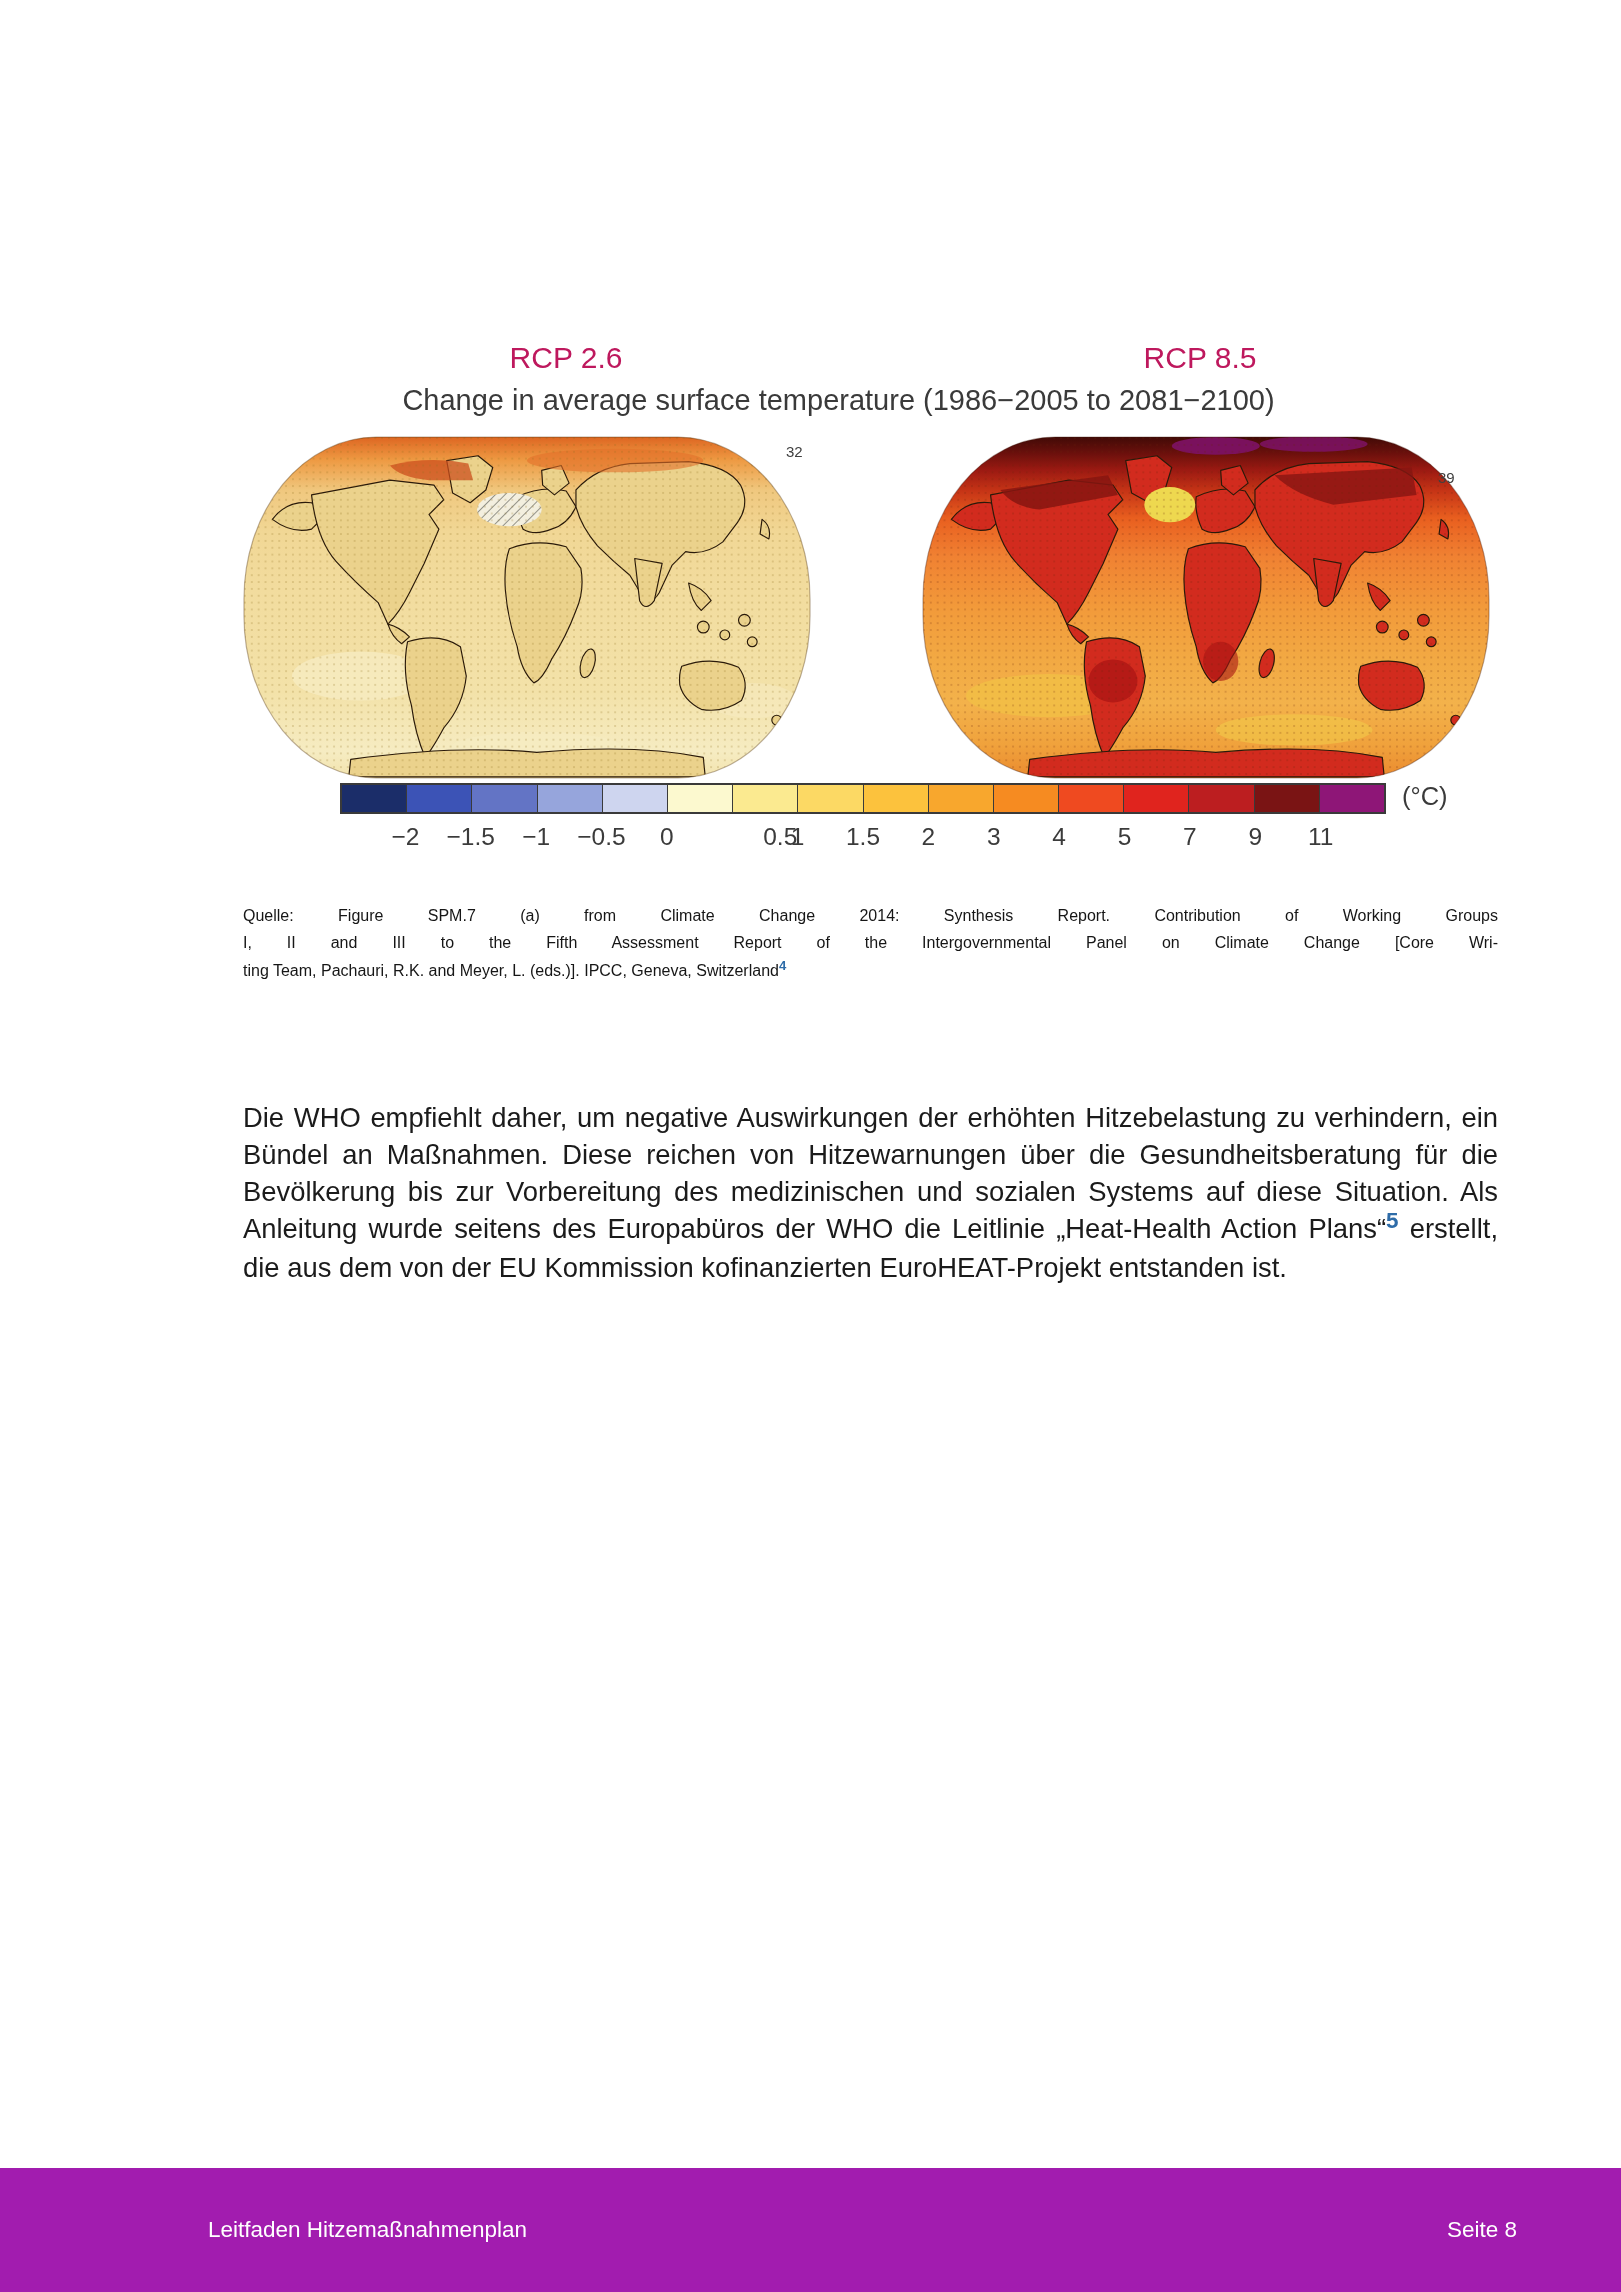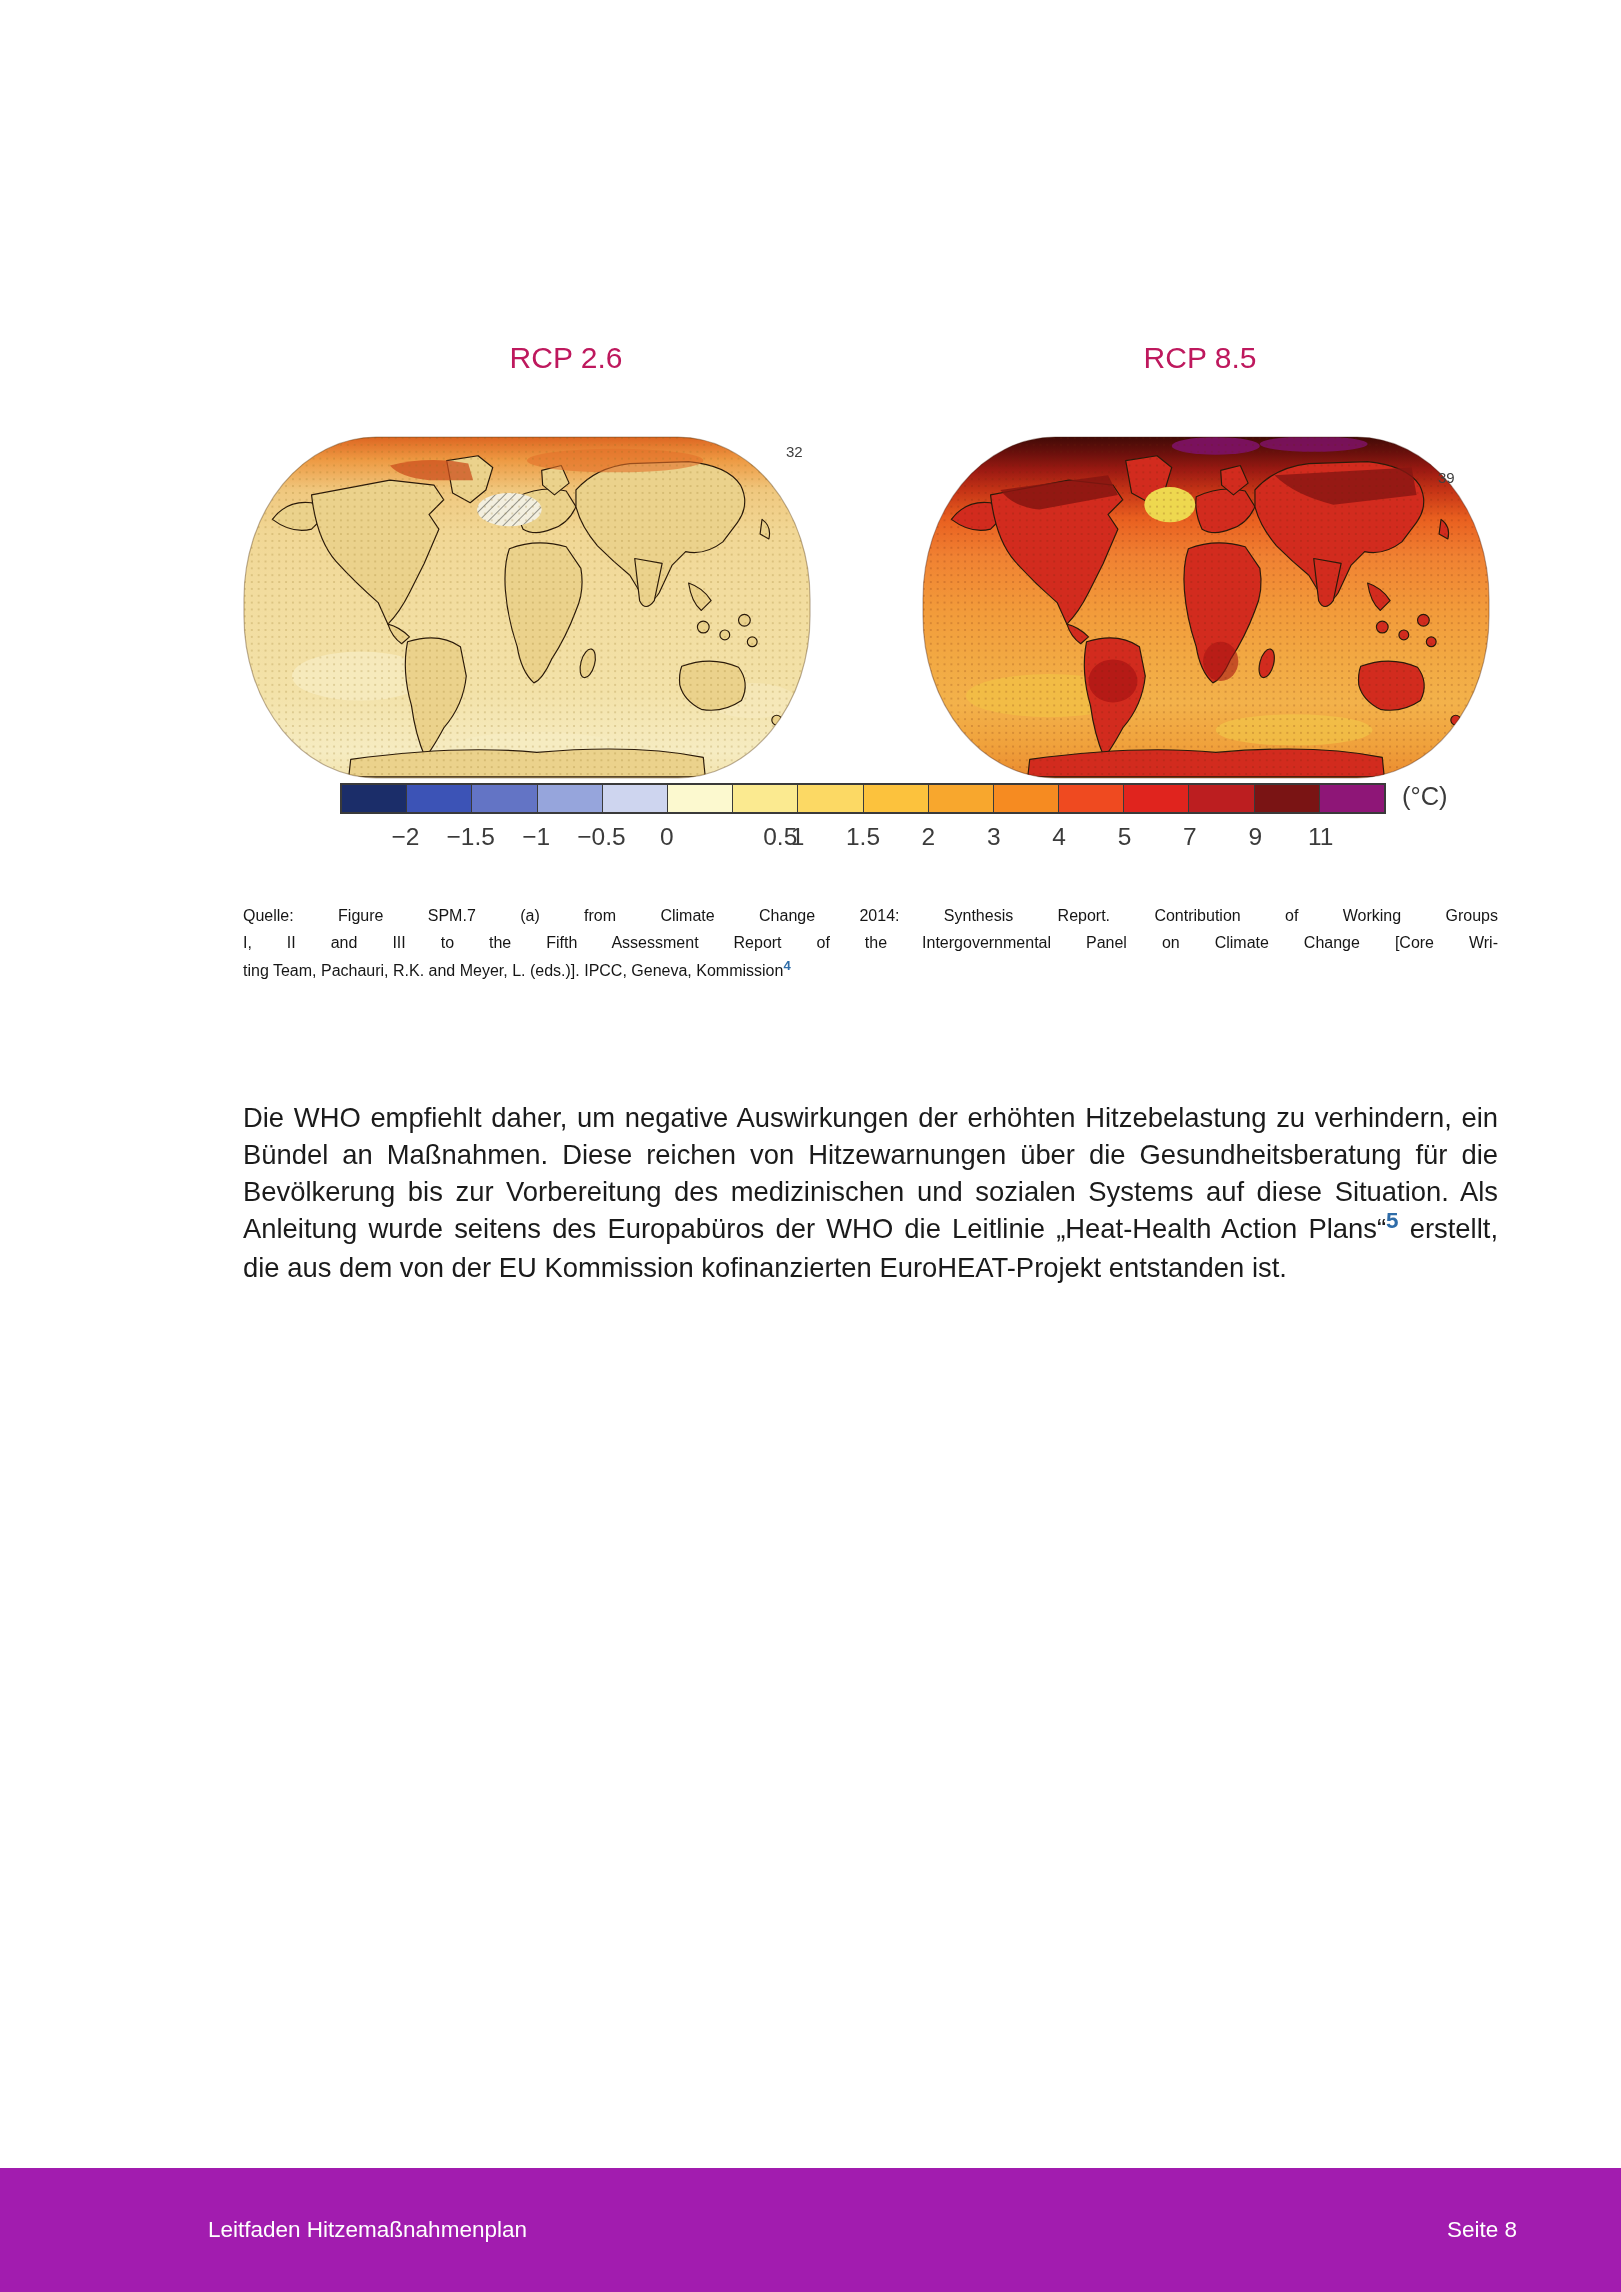--- a/index.html
+++ b/index.html
@@ -58,20 +58,21 @@
 </style>
 </head>
 <body>
 
 <div class="page">
 
 
   <div class="figure">
     <div class="map-title left">RCP 2.6</div>
     <div class="map-title right">RCP 8.5</div>
+    <div class="fig-subtitle">Change in average surface temperature (1986−2005 to 2081−2100)</div>
 
     <svg width="0" height="0" style="position:absolute" aria-hidden="true">
       <defs>
         <g id="continents" stroke="#2a1a0a" stroke-width="1.2" stroke-linejoin="round" fill="var(--land)">
           <path d="M30,85 Q45,65 70,68 L85,80 L70,95 Q50,100 30,85 Z"></path>
           <path d="M70,60 L150,45 L195,50 L205,65 L190,80 L200,95 L185,130 L170,160 Q160,180 148,192 L138,170 Q115,150 95,128 Q75,105 70,60 Z"></path>
           <path d="M208,25 L240,20 L255,32 L248,55 L232,68 L214,58 Z"></path>
           <path d="M148,192 Q160,195 170,205 L162,212 Q152,205 148,192 Z"></path>
           <path d="M168,210 Q200,200 222,215 L228,245 Q225,275 205,298 Q193,320 186,328 Q176,305 172,275 Q162,240 168,210 Z"></path>
           <path d="M280,62 Q305,50 330,56 L340,72 Q332,90 315,95 Q298,102 286,95 Q278,78 280,62 Z"></path>
@@ -210,21 +211,21 @@
         <span class="cb-tick" style="left: 81.25%;">7</span>
         <span class="cb-tick" style="left: 87.5%;">9</span>
         <span class="cb-tick" style="left: 93.75%;">11</span>
       </div>
     <div class="cb-unit">(°C)</div>
   </div>
 
   <div class="source">
     <div class="src-line stretch">Quelle: Figure SPM.7 (a) from Climate Change 2014: Synthesis Report. Contribution of Working Groups</div>
     <div class="src-line stretch">I, II and III to the Fifth Assessment Report of the Intergovernmental Panel on Climate Change [Core Wri-</div>
-    <div class="src-line"><span>ting Team, Pachauri, R.K. and Meyer, L. (eds.)]. IPCC, Geneva, Kommission</span><span class="fn">4</span></div>
+    <div class="src-line"><span>ting Team, Pachauri, R.K. and Meyer, L. (eds.)]. IPCC, Geneva, Switzerland</span><span class="fn">4</span></div>
   </div>
 
   <p class="bodytext"><span>Die WHO empfiehlt daher, um negative Auswirkungen der erhöhten Hitzebelastung zu verhindern, ein Bündel an Maßnahmen. Diese reichen von Hitzewarnungen über die Gesundheitsberatung für die Bevölkerung bis zur Vorbereitung des medizinischen und sozialen Systems auf diese Situation. Als Anleitung wurde seitens des Europabüros der WHO die Leitlinie „Heat-Health Action Plans“</span><span class="fn">5</span><span> erstellt, die aus dem von der EU Kommission kofinanzierten EuroHEAT-Projekt entstanden ist.</span></p>
 
   <div class="footer" style="background: #a21caf;">
     <span>Leitfaden Hitzemaßnahmenplan</span>
     <span>Seite 8</span>
   </div>
 
 </div>

